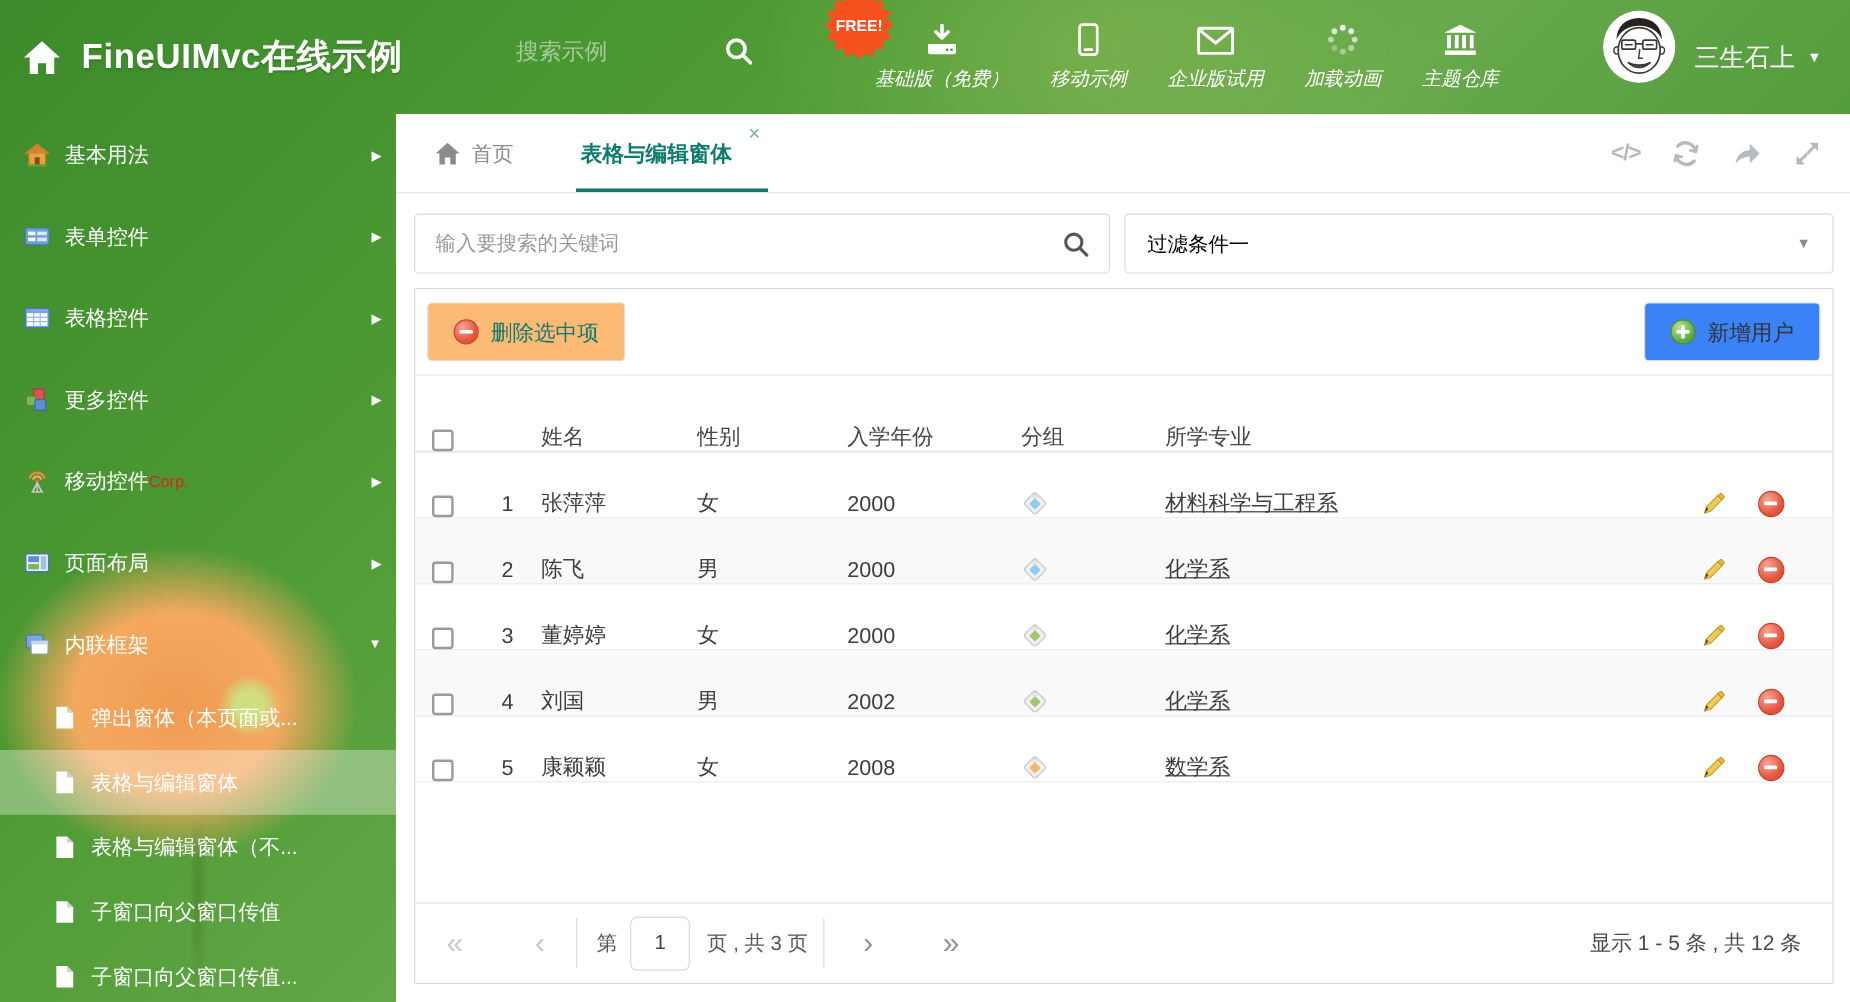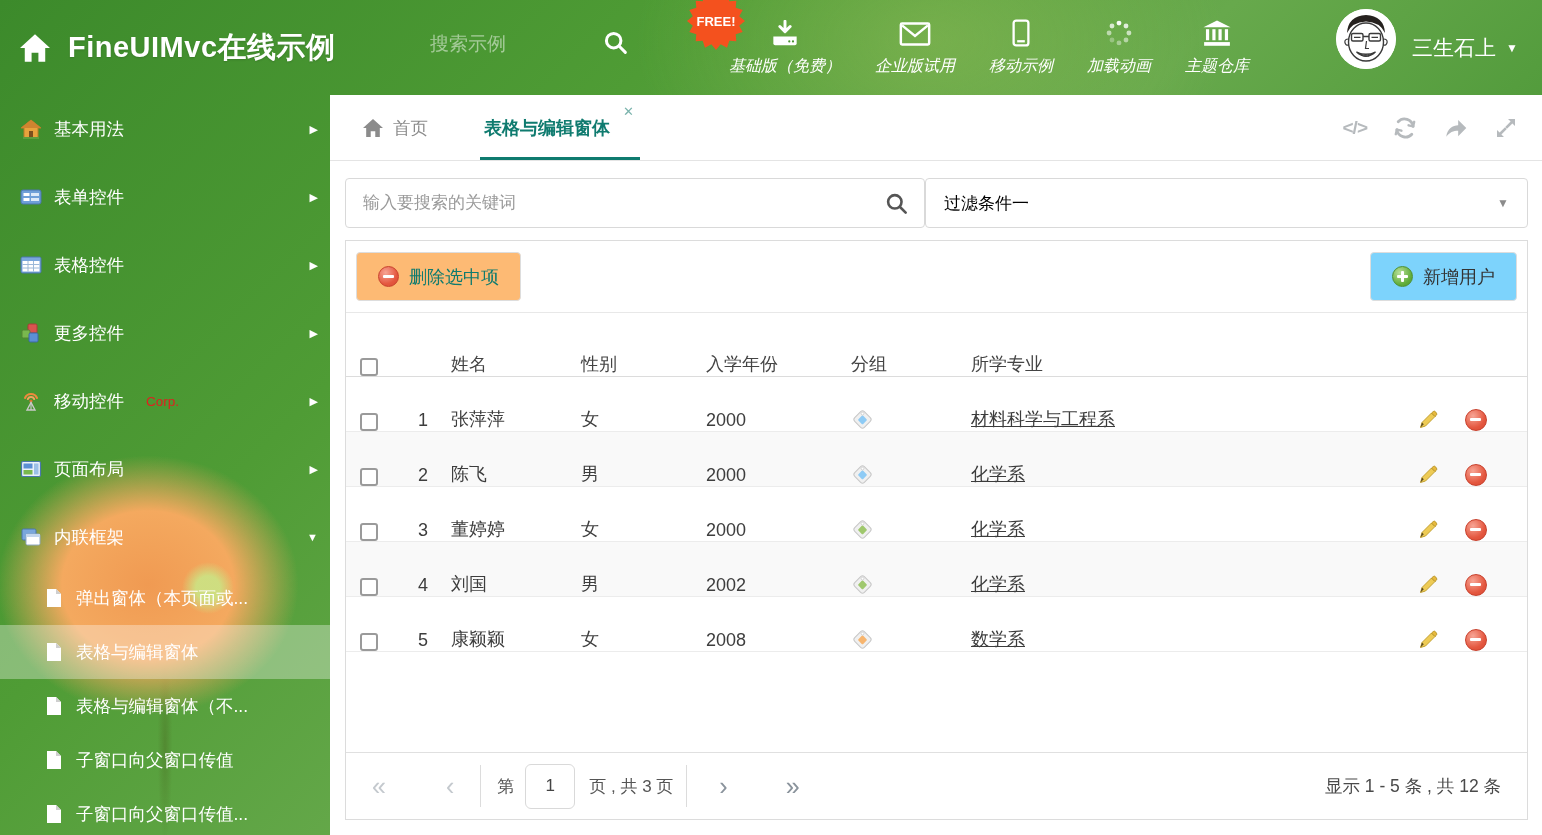--- a/index.html
+++ b/index.html
@@ -28,51 +28,51 @@
   .topnav-item .tn-label { font-size:16px; white-space:nowrap;font-style:italic; }
   .avatar { position:absolute; left:1336px; top:9px; width:60px; height:60px; border-radius:50%; overflow:hidden; background:#fff; }
   .userbox { position:absolute; left:1412px; top:0; height:95px; display:flex; align-items:center; gap:10px; cursor:pointer; }
   .userbox .u-name { font-size:21px; }
   .userbox .u-caret { font-size:12px; }
 
   .sidebar { position:absolute; left:0; top:95px; width:336px; height:740px; color:#fff; }
   .side-item { height:68px; display:flex; align-items:center; padding-left:20px; cursor:pointer; position:relative; }
   .side-item .si-icon { width:22px; height:22px; margin-right:12px; display:flex; }
   .side-item .si-label { font-size:17.5px; }
-  .si-corp { color:var(--corp-red,#e01f1f); font-size:13.5px; margin-left:22px; }
+  .si-corp { color:var(--corp-red,#e01f1f); font-size:13.5px; margin-left:0; }
   .si-arrow { position:absolute; right:18px; font-size:11px; color:#fff; }
   .side-subitem { height:54px; display:flex; align-items:center; padding-left:44px; cursor:pointer; }
   .side-subitem.active { background:rgba(255,255,255,.33); }
   .side-subitem .ss-icon { width:20px; height:20px; margin-right:12px; display:flex; }
   .side-subitem .ss-label { font-size:17.5px; white-space:nowrap; overflow:hidden; }
 
   .main { position:absolute; left:330px; top:95px; width:1212px; height:740px; background:#fff; }
   .tabbar { position:relative; height:66px; border-bottom:1px solid #e4e4e4; display:flex; align-items:stretch; }
   .tab { display:flex; align-items:center; gap:9px; font-size:17.5px; color:#8b8b8b; cursor:pointer; }
   .tab-home { margin-left:32px; }
   .tab-active { margin-left:52px; position:relative; padding:0 30px 0 4px; color:var(--accent,#0f7b6f); font-weight:bold; font-size:18px; box-shadow:inset 0 -3px 0 var(--accent,#0f7b6f); }
   .tab-close { position:absolute; right:6px; top:9px; font-size:13px; font-weight:bold; color:#7ab3ac; cursor:pointer; }
   .tab-tools { position:absolute; right:24px; top:0; height:66px; display:flex; align-items:center; gap:25px; }
   .tool-icon { color:#b6babd; cursor:pointer; display:flex; }
   .tool-code { font-size:19px; font-weight:bold; letter-spacing:-1px; }
 
-  .filter-row { margin:17px 14px 0 15px; display:flex; gap:0; }
+  .filter-row { margin:17px 14px 0 15px; display:flex; gap:12px; }
   .search-box { width:580px; height:50px; border:1px solid #d9d9d9; border-radius:4px; position:relative; display:flex; align-items:center; }
   .search-box input { flex:1; border:none; outline:none; background:transparent; font-size:17px; color:#333; padding:0 48px 0 17px; font-family:inherit; }
   .search-box input::placeholder { color:#9a9a9a; }
   .search-box .sb-icon { position:absolute; right:14px; top:12px; }
   .dropdown { flex:1; height:50px; border:1px solid #d9d9d9; border-radius:4px; display:flex; align-items:center; padding:0 18px; cursor:pointer; }
   .dropdown .dd-value { flex:1; font-size:17px; color:#000000; }
   .dropdown .dd-caret { font-size:12px; color:#8b8b8b; }
 
   .panel { margin:12px 14px 0 15px; height:580px; border:1px solid #dcdcdc; display:flex; flex-direction:column; background:#fff; }
   .panel-toolbar { height:72px; border-bottom:1px solid #e8e8e8; display:flex; align-items:center; padding:0 10px; }
   .btn { height:49px; display:inline-flex; align-items:center; gap:10px; padding:0 21px; border:1px solid #ddd; border-radius:4px; cursor:pointer; font-size:18px; }
   .btn-delete { background:#fdba74; color:var(--accent,#0f7b6f); }
-  .btn-add { background:#7dd3fc; color:#333; margin-left:auto; }
+  .btn-add { background:#3b82f6; color:#333; margin-left:auto; }
   .circle-ic { width:21px; height:21px; border-radius:50%; position:relative; flex:0 0 auto; }
   .minus-ic { background:radial-gradient(circle at 35% 30%, #f7a595, #e4573f 62%, #d84a33); border:1px solid #c8402c; }
   .minus-ic::after { content:""; position:absolute; left:4px; top:8px; width:11px; height:3px; background:#fff; border-radius:1px; }
   .plus-ic { background:radial-gradient(circle at 35% 30%, #b9e09b, #61ad3a 65%, #529a2f); border:1px solid #4d9030; }
   .plus-ic::before { content:""; position:absolute; left:4px; top:8px; width:11px; height:3px; background:#fff; border-radius:1px; }
   .plus-ic::after { content:""; position:absolute; left:8px; top:4px; width:3px; height:11px; background:#fff; border-radius:1px; }
 
   .grid-header, .grid-row { display:flex; align-items:flex-end; }
   .grid-header { height:64px; border-bottom:1px solid #dcdcdc; color:#444; font-size:18px; }
   .grid-row { height:55px; border-bottom:1px solid #ececec; font-size:18px; color:#3d3d3d; }
@@ -132,35 +132,35 @@
             <path d="M12 1 v8.5 M12 9.5 l-4.2 -4.2 M12 9.5 l4.2 -4.2" stroke-width="2.4"></path>
             <path d="M2.5 13.5 v5.5 a1.5 1.5 0 0 0 1.5 1.5 h16 a1.5 1.5 0 0 0 1.5 -1.5 v-5.5" fill="#fff" stroke="none" transform="translate(0,0)"></path>
             <circle cx="15.5" cy="17.5" r="0.9" fill="#47942f" stroke="none"></circle>
             <circle cx="18.5" cy="17.5" r="0.9" fill="#47942f" stroke="none"></circle>
           </svg>
       </span>
       <span class="tn-label">基础版（免费）</span>
     </div>
     <div class="topnav-item">
       <span class="tn-icon">
+        <svg width="18" height="28" viewBox="0 0 14 22" fill="none" stroke="#fff" stroke-width="1.8">
+            <rect x="1.2" y="1.2" width="11.6" height="19.6" rx="2"></rect>
+            <line x1="4" y1="17.5" x2="10" y2="17.5"></line>
+          </svg>
+      </span>
+      <span class="tn-label">移动示例</span>
+    </div>
+    <div class="topnav-item">
+      <span class="tn-icon">
         <svg width="32" height="26" viewBox="0 0 26 20" fill="none" stroke="#fff" stroke-width="2">
             <rect x="1.5" y="1.5" width="23" height="17" rx="1"></rect>
             <path d="M2.5 3 L13 11.5 L23.5 3"></path>
           </svg>
       </span>
       <span class="tn-label">企业版试用</span>
-    </div>
-    <div class="topnav-item">
-      <span class="tn-icon">
-        <svg width="18" height="28" viewBox="0 0 14 22" fill="none" stroke="#fff" stroke-width="1.8">
-            <rect x="1.2" y="1.2" width="11.6" height="19.6" rx="2"></rect>
-            <line x1="4" y1="17.5" x2="10" y2="17.5"></line>
-          </svg>
-      </span>
-      <span class="tn-label">移动示例</span>
     </div>
     <div class="topnav-item">
       <span class="tn-icon">
         <svg width="28" height="28" viewBox="0 0 24 24" fill="#fff">
             <circle cx="12" cy="3.5" r="2.1" opacity=".95"></circle>
             <circle cx="18" cy="6" r="2.1" opacity=".8"></circle>
             <circle cx="20.5" cy="12" r="2.1" opacity=".65"></circle>
             <circle cx="18" cy="18" r="2.1" opacity=".5"></circle>
             <circle cx="12" cy="20.5" r="2.1" opacity=".4"></circle>
             <circle cx="6" cy="18" r="2.1" opacity=".3"></circle>

